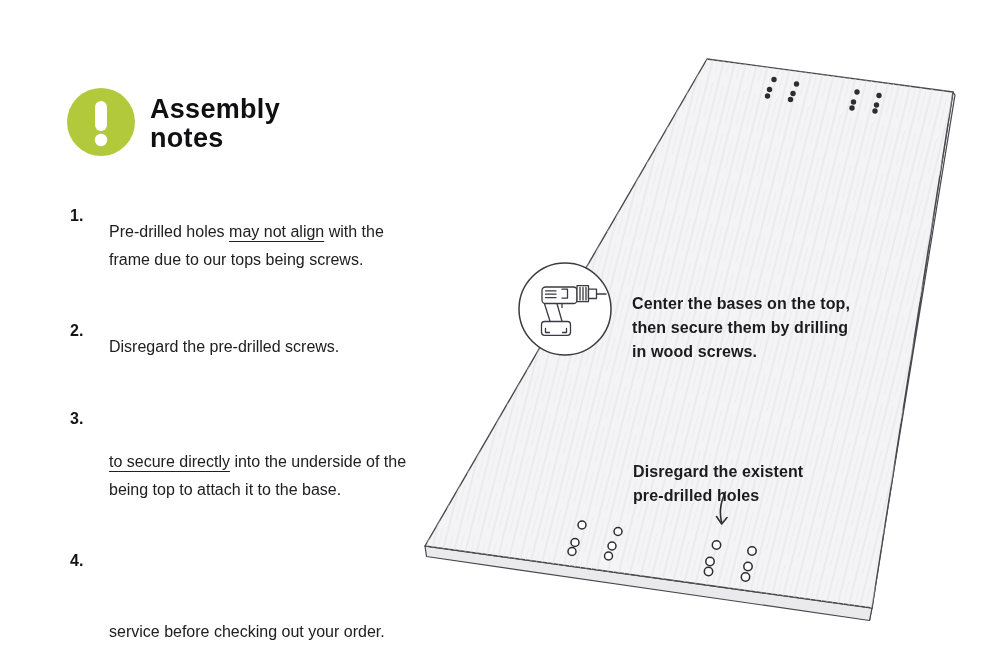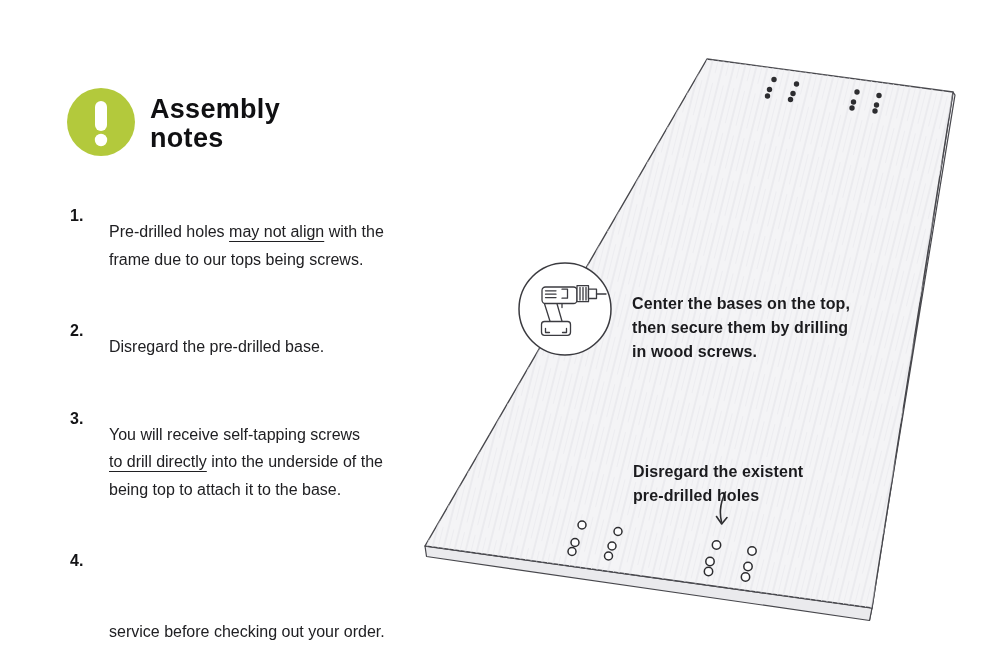--- a/index.html
+++ b/index.html
@@ -63,25 +63,25 @@
   </div>
   <h1 class="title">Assembly notes</h1>
 
   <ol class="notes">
     <li class="note">
       <span class="num">1.</span>
       <p><span>Pre-drilled holes </span><span class="u">may not align</span><span> with the</span><br><span>frame due to our tops being screws.</span></p>
     </li>
     <li class="note">
       <span class="num">2.</span>
-      <p><span>Disregard the pre-drilled base.</span></p>
+      <p><span>Disregard the pre-drilled screws.</span></p>
     </li>
     <li class="note">
       <span class="num">3.</span>
-      <p><span>You will receive self-tapping screws</span><br><span class="u">to drill directly</span><span> into the underside of the</span><br><span>being top to attach it to the base.</span></p>
+      <p><br><span class="u">to secure directly</span><span> into the underside of the</span><br><span>being top to attach it to the base.</span></p>
     </li>
     <li class="note">
       <span class="num">4.</span>
       <p><br><br><span>service before checking out your order.</span></p>
     </li>
   </ol>
 
   <div class="diagram">
     <svg width="1001" height="667" viewBox="0 0 1001 667">
       <defs>

